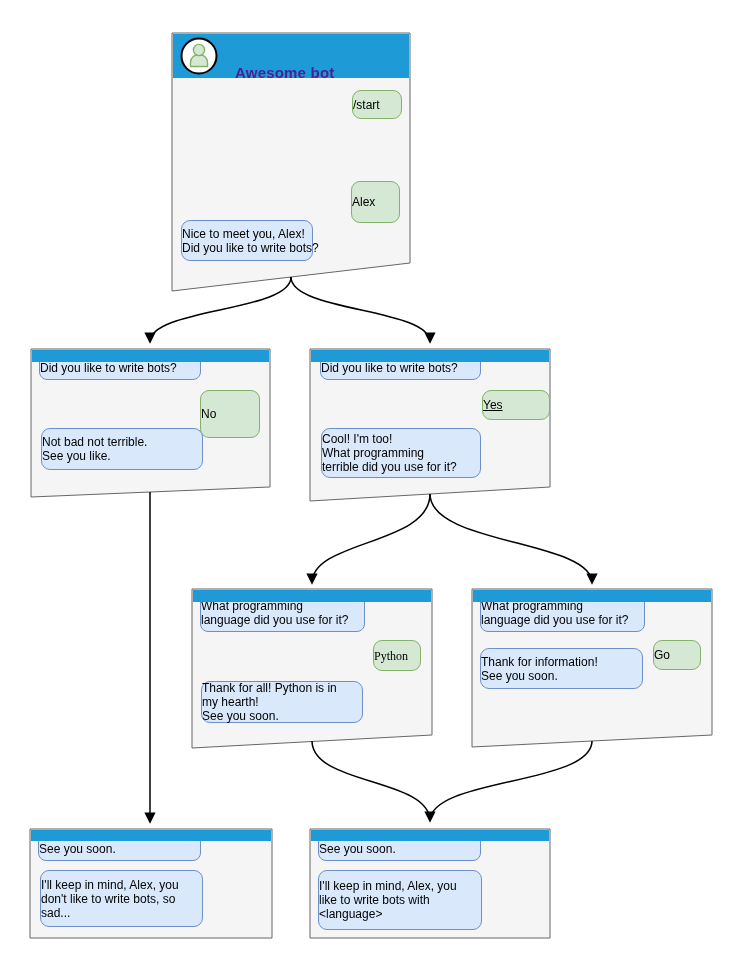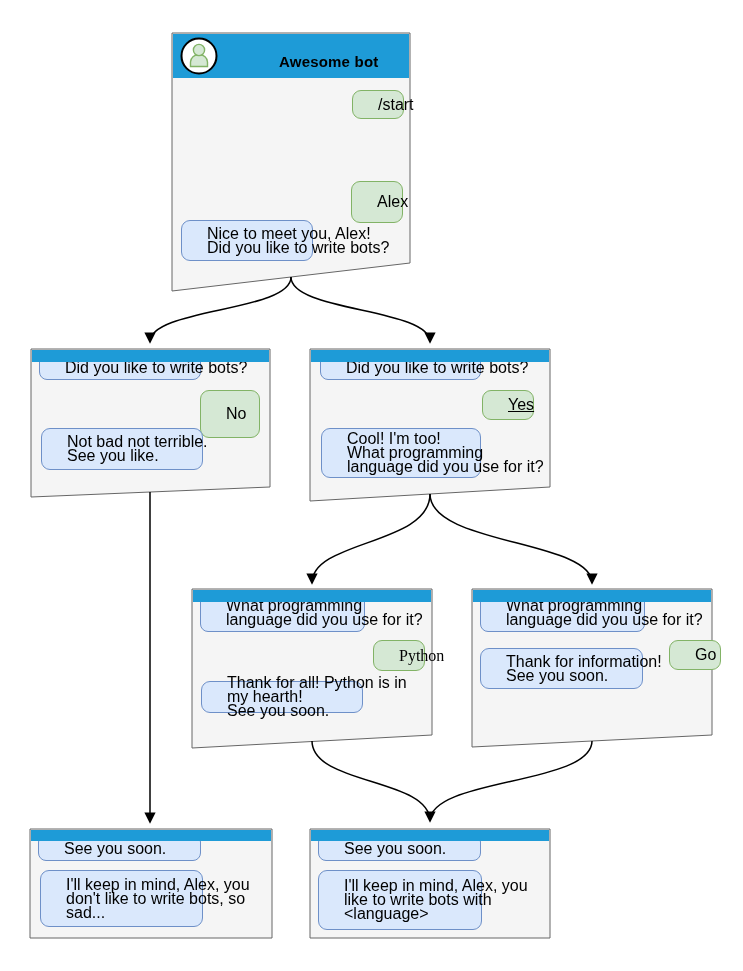--- a/index.html
+++ b/index.html
@@ -5,27 +5,27 @@
   html,body{margin:0;padding:0;background:#ffffff;}
   .canvas{
     position:relative;width:743px;height:971px;background:#ffffff;
     font-family:"Liberation Sans", sans-serif;color:#000;overflow:hidden;
   }
   .layer{position:absolute;left:0;top:0;z-index:1;}
   .hdr{position:absolute;background:var(--header_blue);z-index:3;}
   .main-hdr{display:flex;align-items:center;}
   .avatar{position:absolute;left:7px;top:3px;width:38px;height:38px;}
   .win-title{
-    position:absolute;left:62px;top:5px;height:100%;display:flex;align-items:center;
-    color:#000000;font-size:15px;font-weight:bold;letter-spacing:.2px;white-space:pre;margin-left:44px;
+    position:absolute;left:62px;top:16px;height:100%;display:flex;align-items:center;
+    color:#4c1d95;font-size:15px;font-weight:bold;letter-spacing:.2px;white-space:pre;
   }
   .bubble{
     position:absolute;box-sizing:border-box;border:1px solid;border-radius:9px;
-    font-size:16px;line-height:14px;white-space:pre;display:flex;align-items:center;
-    padding:0 25px;z-index:2;
+    font-size:12px;line-height:14px;white-space:pre;display:flex;align-items:center;
+    padding:0 0;z-index:2;
   }
   .bot{background:var(--bot_bubble_fill);border-color:var(--bot_bubble_stroke);}
   .user{background:var(--user_bubble_fill);border-color:var(--user_bubble_stroke);}
   .clipped{align-items:flex-end;padding-bottom:4px;border-radius:8px;}
 </style>
 </head>
 <body>
 
 <div class="canvas">
 
@@ -74,35 +74,35 @@
   <div class="bubble user" style="left:351px;top:181px;width:49px;height:42px;">Alex</div>
   <div class="bubble bot" style="left:181px;top:220px;width:132px;height:41px;">Nice to meet you, Alex!
 Did you like to write bots?</div>
 
   <div class="bubble bot clipped" style="left:39px;top:354px;width:162px;height:26px;">Did you like to write bots?</div>
   <div class="bubble user" style="left:200px;top:390px;width:60px;height:48px;">No</div>
   <div class="bubble bot" style="left:41px;top:428px;width:162px;height:42px;">Not bad not terrible.
 See you like.</div>
 
   <div class="bubble bot clipped" style="left:320px;top:354px;width:161px;height:26px;">Did you like to write bots?</div>
-  <div class="bubble user" style="left:482px;top:390px;width:48px;height:30px;text-decoration:underline;">Yes</div>
+  <div class="bubble user" style="left:482px;top:390px;width:68px;height:30px;text-decoration:underline;">Yes</div>
   <div class="bubble bot" style="left:321px;top:428px;width:160px;height:50px;">Cool! I'm too!
 What programming
-language did you use for it?</div>
+terrible did you use for it?</div>
 
   <div class="bubble bot clipped" style="left:200px;top:593px;width:165px;height:39px;">What programming
 language did you use for it?</div>
   <div class="bubble user" style="left:373px;top:640px;width:48px;height:31px;font-family:Liberation Serif, serif;">Python</div>
-  <div class="bubble bot" style="left:201px;top:681px;width:162px;height:32px;">Thank for all! Python is in
+  <div class="bubble bot" style="left:201px;top:681px;width:162px;height:42px;">Thank for all! Python is in
 my hearth!
 See you soon.</div>
 
   <div class="bubble bot clipped" style="left:480px;top:593px;width:165px;height:39px;">What programming
 language did you use for it?</div>
-  <div class="bubble user" style="left:653px;top:640px;width:48px;height:30px;margin-left:16px;">Go</div>
+  <div class="bubble user" style="left:653px;top:640px;width:48px;height:30px;">Go</div>
   <div class="bubble bot" style="left:480px;top:648px;width:163px;height:41px;">Thank for information!
 See you soon.</div>
 
   <div class="bubble bot clipped" style="left:38px;top:834px;width:163px;height:27px;">See you soon.</div>
   <div class="bubble bot" style="left:40px;top:870px;width:163px;height:57px;">I'll keep in mind, Alex, you
 don't like to write bots, so
 sad...</div>
 
   <div class="bubble bot clipped" style="left:318px;top:834px;width:163px;height:27px;">See you soon.</div>
   <div class="bubble bot" style="left:318px;top:870px;width:164px;height:60px;">I'll keep in mind, Alex, you

